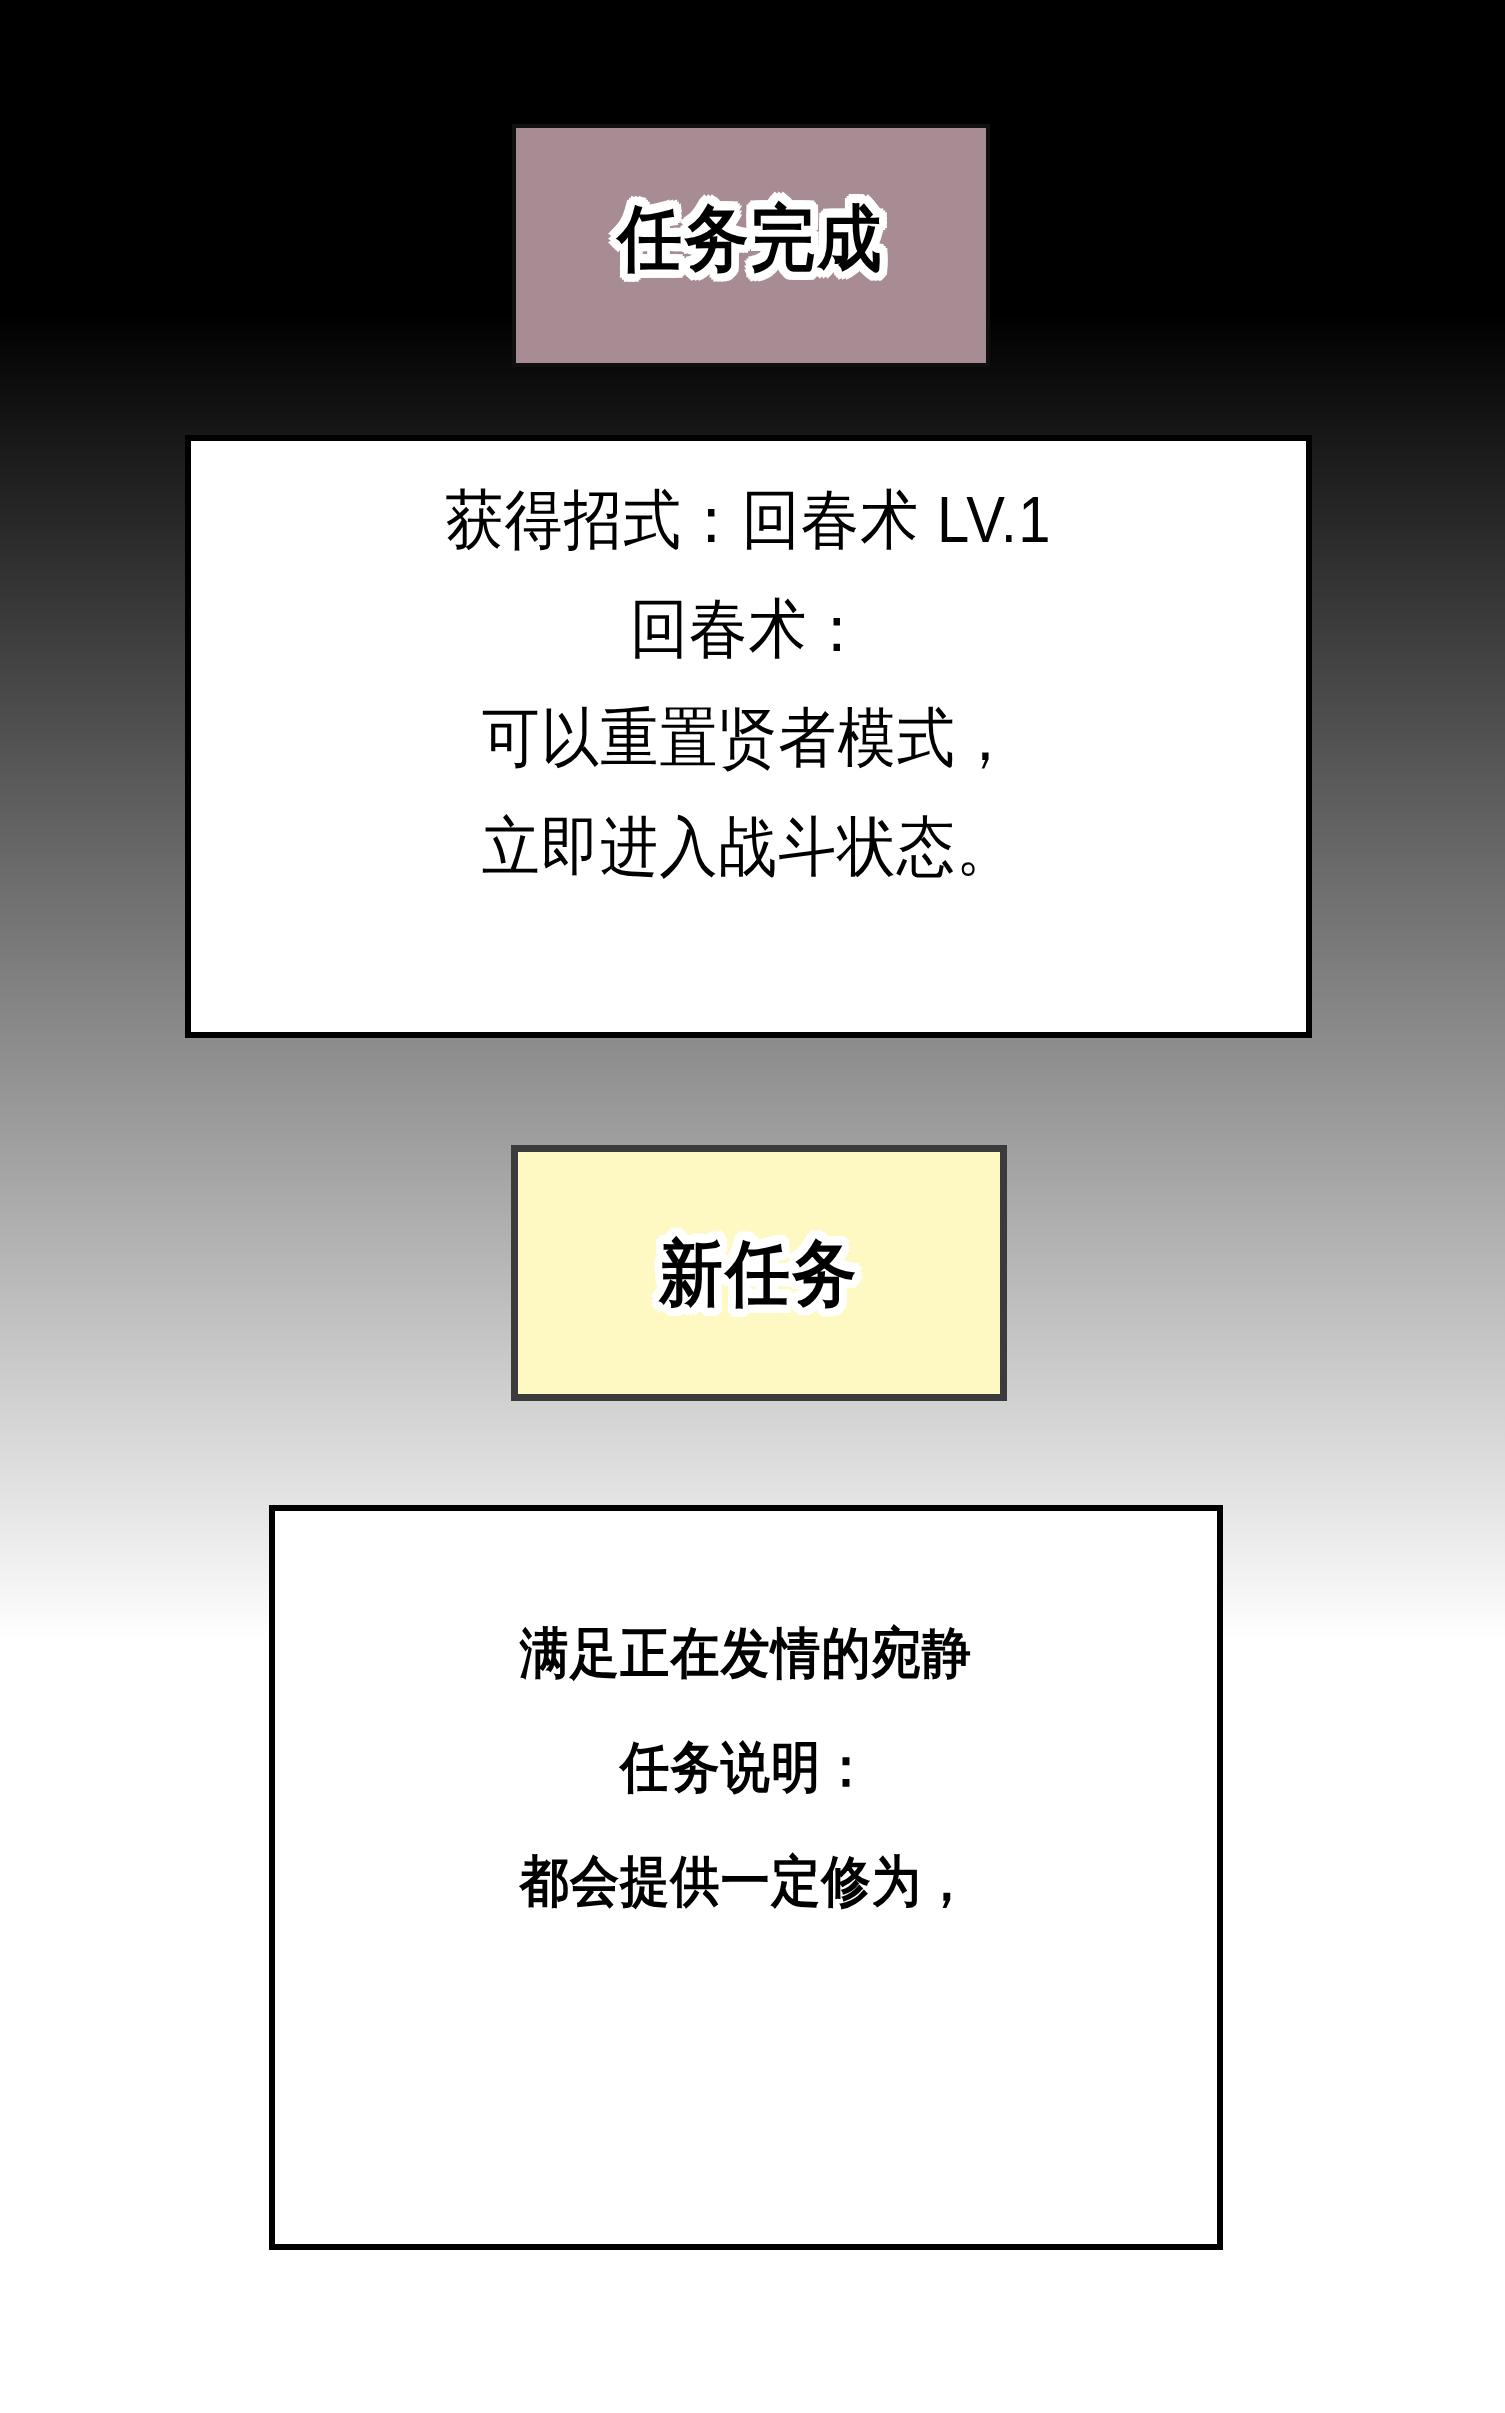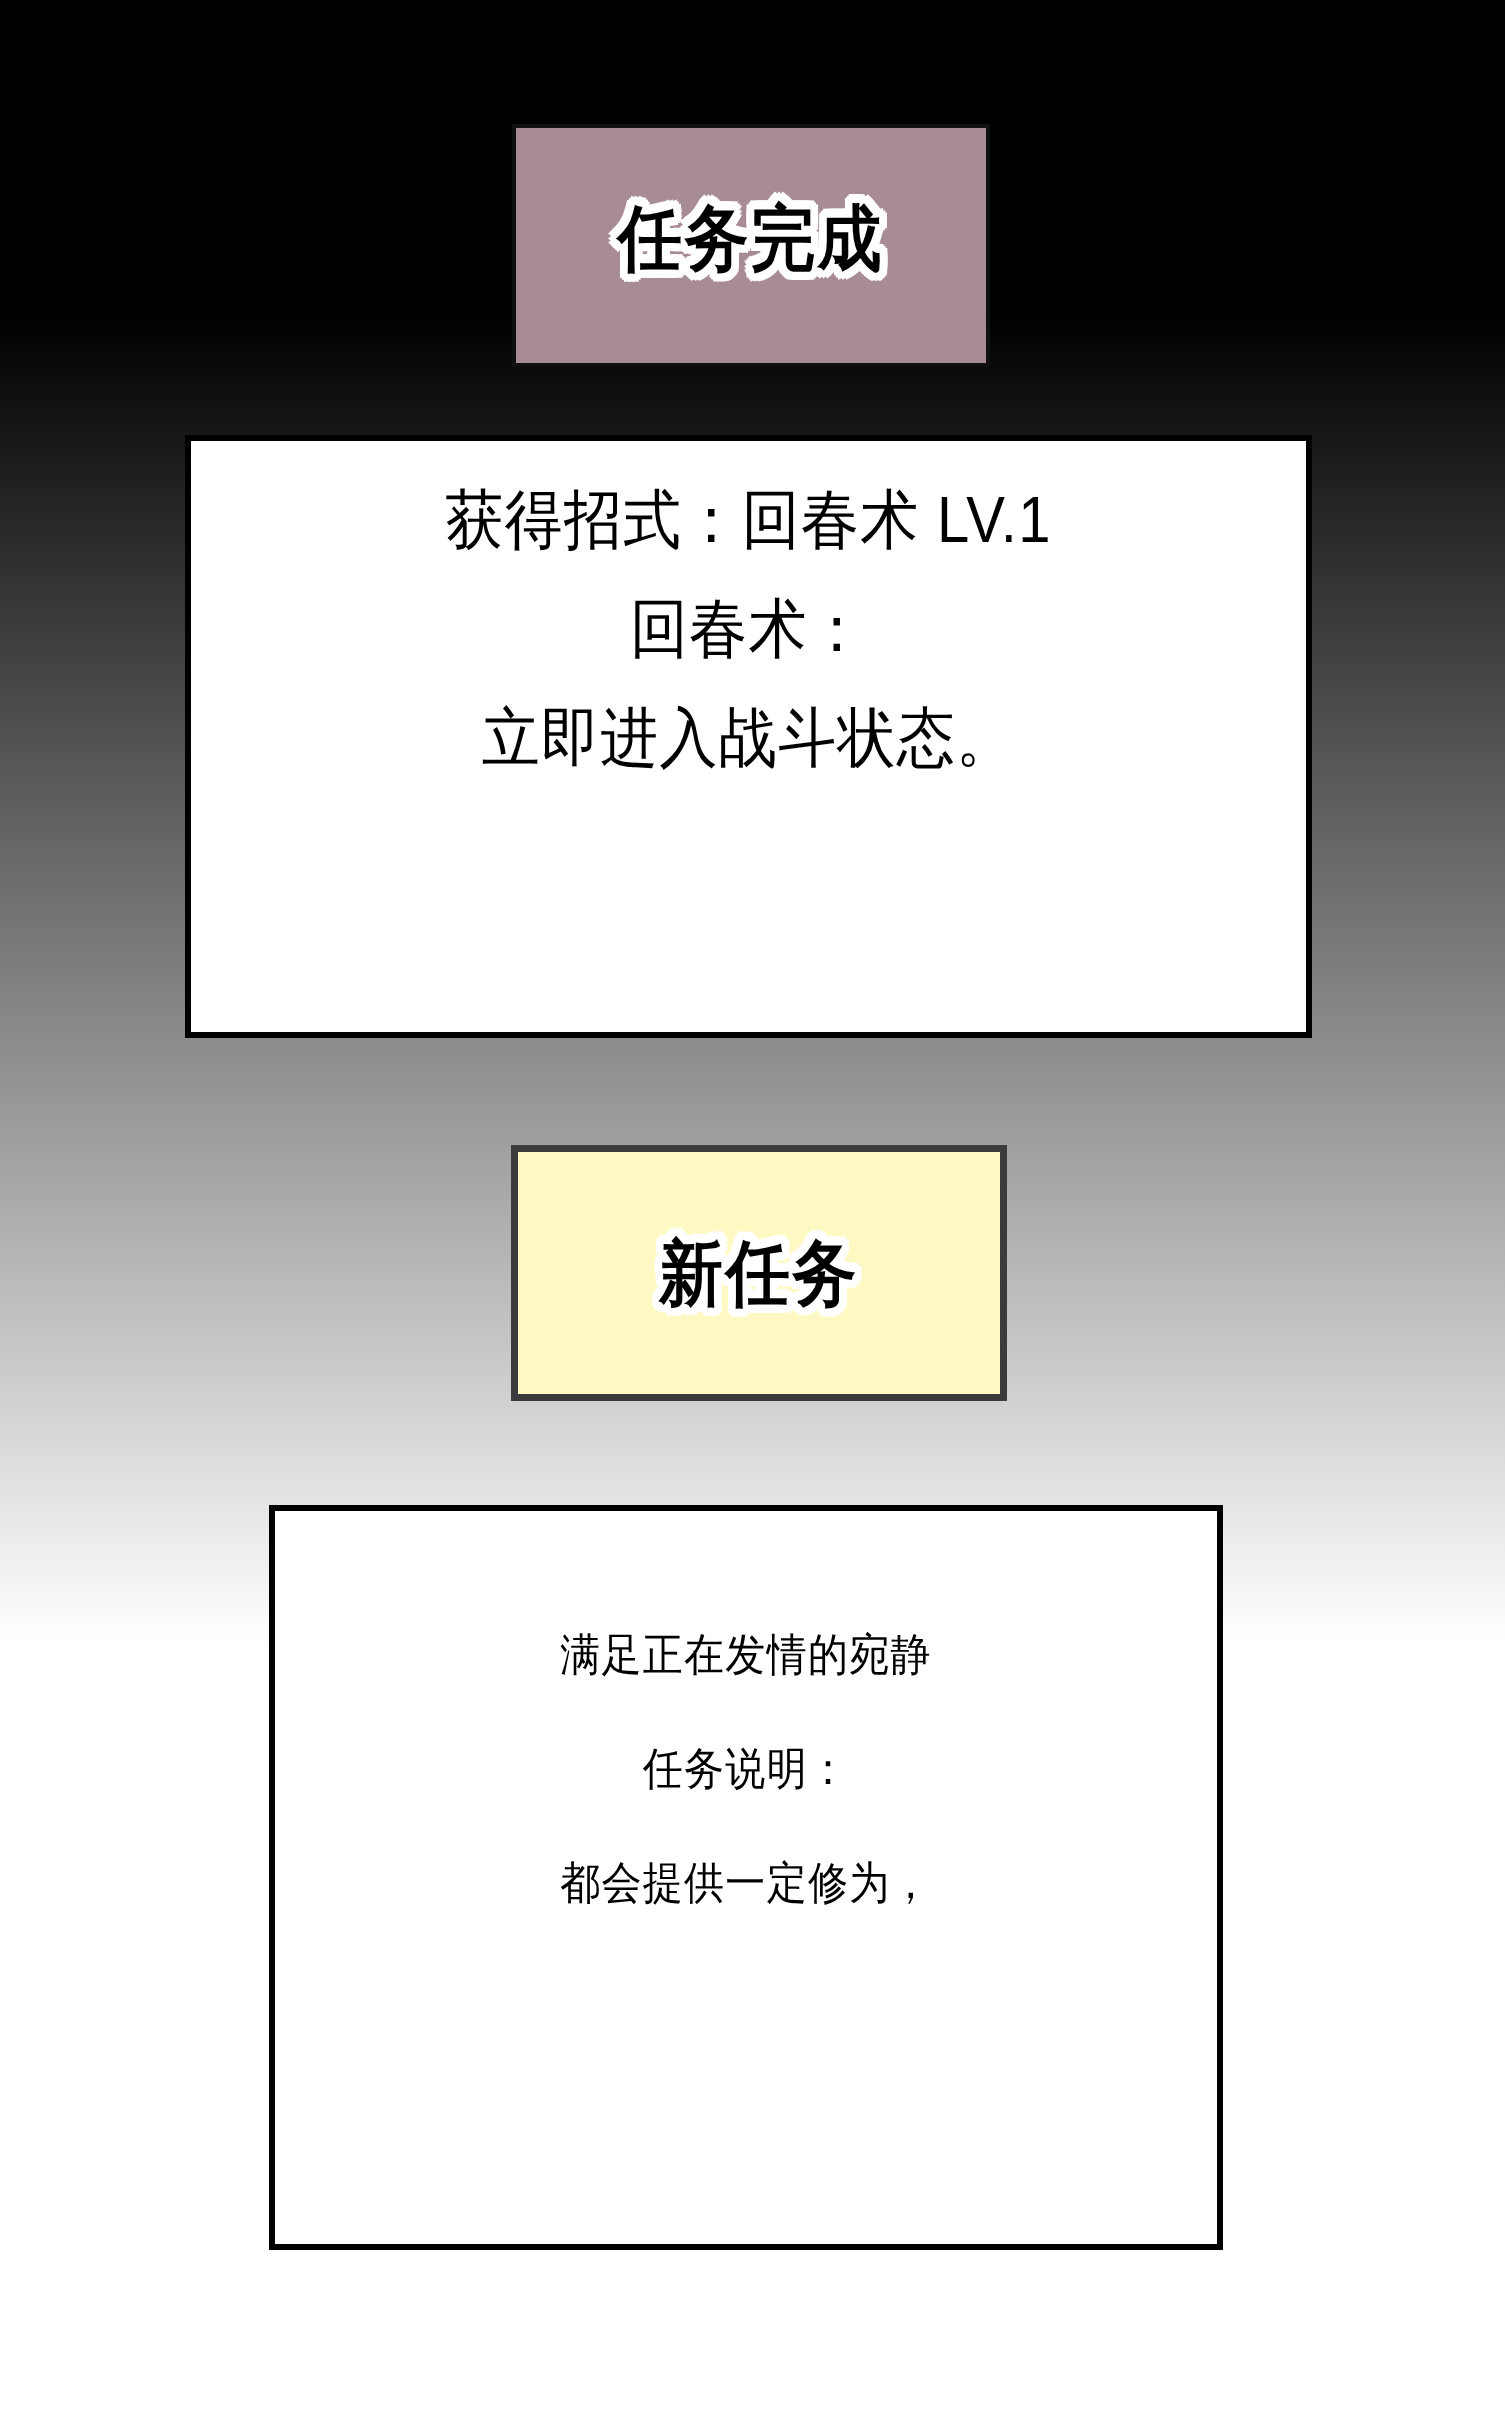--- a/index.html
+++ b/index.html
@@ -85,40 +85,43 @@
     padding-top: 86px;
   }
   .panel .line {
     display: flex;
     align-items: center;
     justify-content: center;
     color: #000000;
     white-space: nowrap;
   }
   .panel-skill .line { height: 109px; font-size: 58px; }
-  .panel-task  .line { height: 114px; font-size: 40px; }
+  .panel-task  .line { height: 114px; font-size: 49px; font-weight: bold; }
   .panel .line > span {
     display: inline-block;
     transform: scaleY(1.12);
     letter-spacing: 1.3px;
   }
 </style>
 </head>
 <body>
 
 <div class="box banner-task-complete">
   <span class="banner-label">任务完成</span>
 </div>
 
 <div class="panel panel-skill">
   <div class="line">
       <span>获得招式：回春术 LV.1</span>
     </div>
   <div class="line">
       <span>回春术：</span>
+    </div>
+  <div class="line">
+      <span>可以重置贤者模式，</span>
     </div>
   <div class="line">
       <span>立即进入战斗状态。</span>
     </div>
 </div>
 
 <div class="box banner-new-task">
   <span class="banner-label">新任务</span>
 </div>
 

